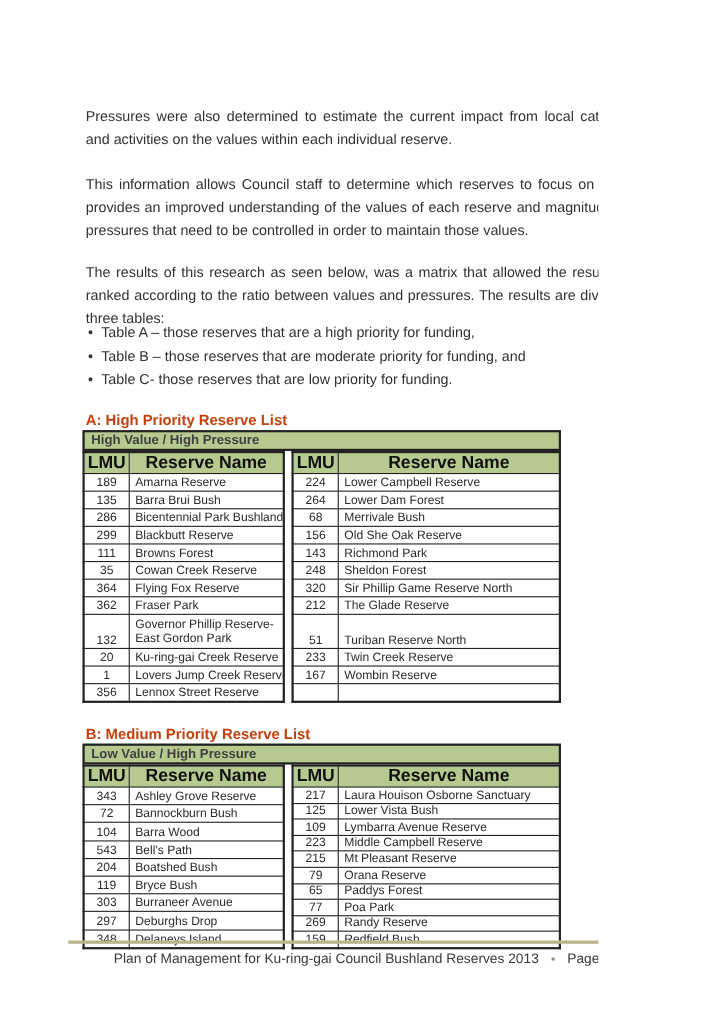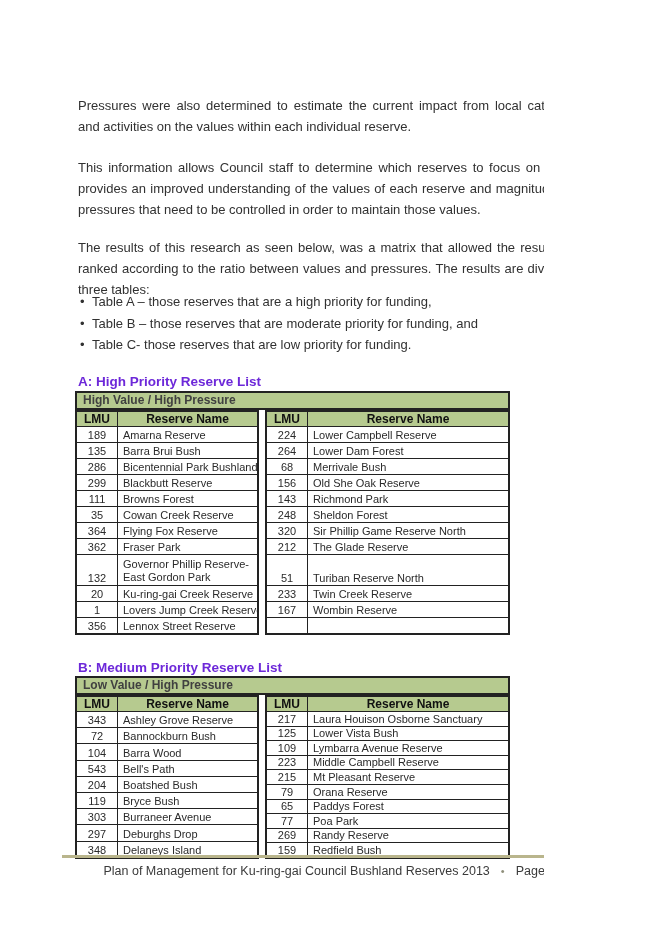--- a/index.html
+++ b/index.html
@@ -14,36 +14,36 @@
 
   .para{position:absolute;left:78px;width:516px;margin:0;font-size:13px;line-height:21px;text-align:justify;}
   .p1{top:95px;}
   .p2{top:157px;}
   .p3{top:237px;}
 
   .bullets{position:absolute;left:78px;top:291px;width:516px;margin:0;padding:0;font-size:13px;line-height:21.5px;}
   .bullets li{list-style:none;position:relative;padding-left:14px;}
   .bullets li::before{content:"\2022";position:absolute;left:2px;}
 
-  .tbl-heading{position:absolute;left:78px;margin:0;font-size:13.5px;font-weight:bold;color:#6d28d9;}
+  .tbl-heading{position:absolute;left:78px;margin:0;font-size:13.5px;font-weight:bold;color:#c2410c;}
   .h-a{top:374px;}
   .h-b{top:660px;}
 
   .tbl{position:absolute;left:75px;width:435px;}
   .t-a{top:391px;}
   .t-b{top:676px;}
 
   .tbl-subtitle{border:2px solid var(--line);background:var(--header-bg);font-weight:bold;font-size:12px;
     padding:1px 0 1px 6px;height:13px;line-height:13px;color:#404040;}
   .tbl-halves{display:flex;gap:6px;}
   table.half{border-collapse:collapse;border:2px solid var(--line);table-layout:fixed;}
   table.half.left{width:184px;}
   table.half.right{width:245px;}
   table.half th,table.half td{border:1px solid var(--line);font-size:11px;overflow:hidden;}
-  table.half th{background:var(--header-bg);font-weight:bold;font-size:12px;height:14px;padding:0;color:#111;margin-top:16px;}
+  table.half th{background:var(--header-bg);font-weight:bold;font-size:16px;height:14px;padding:0;color:#111;margin-top:16px;}
   th.lmu{width:40px;text-align:center;}
   th.name{text-align:center;padding-left:5px;}
   td{height:14px;vertical-align:bottom;padding:0 0 1px 0;color:#2a2a2a;}
   td.lmu{text-align:center;}
   td.name{text-align:left;padding-left:5px;white-space:nowrap;}
   td.name.multiline{white-space:pre-line;line-height:13px;}
   .t-b td{height:12.6px;}
   .t-a tbody tr:nth-child(9) td{height:29px;}
 
   .footer-rule{position:absolute;left:62px;top:855px;width:535px;height:3px;background:var(--rule);}

